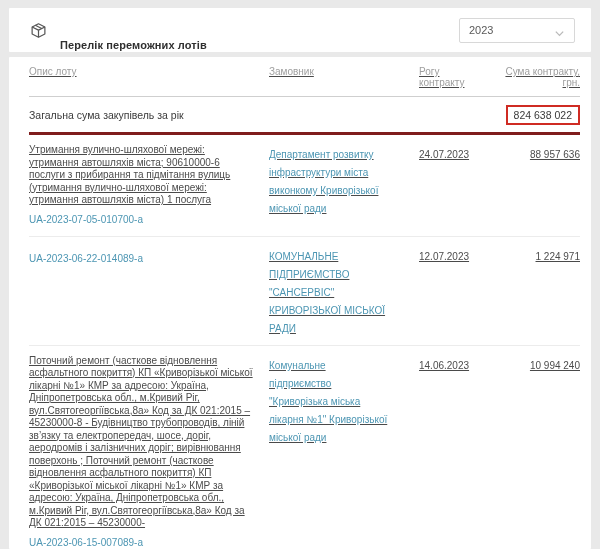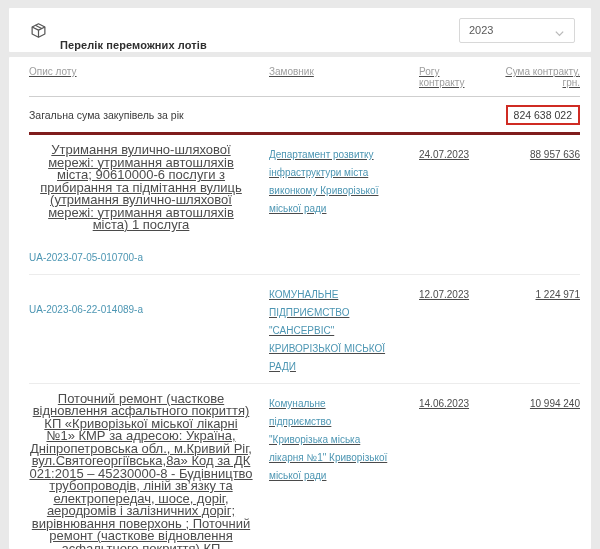--- a/index.html
+++ b/index.html
@@ -39,22 +39,22 @@
 
   .total-row { padding:8px 0 7px 0; border-bottom:3px solid #7f1d1d; display:flex; align-items:center; }
   .total-label { font-size:10.5px; color:#3a3a3a; }
   .total-value-wrap { margin-left:auto; }
   .highlight-box {
     display:inline-block; border:2px solid #cf2b23; padding:2px 6px 2px 6px;
     font-size:10.5px; color:#3a3a3a;
   }
 
   .lot-row { padding:9px 0 9px 0; border-bottom:1px solid #ececec; }
-  .desc { font-size:13px; line-height:12.5px; color:#4c4c4c;text-align:center; }
-  .lot-link { display:inline-block; margin-top:20px; font-size:10px; color:#4d96b3; text-decoration:none; cursor:pointer; }
+  .desc { font-size:10px; line-height:12.5px; color:#4c4c4c; }
+  .lot-link { display:inline-block; margin-top:7px; font-size:10px; color:#4d96b3; text-decoration:none; cursor:pointer; }
   .cust { font-size:10px; line-height:13px; color:#4d96b3; cursor:pointer; }
   .date { font-size:10px; color:#4c4c4c; }
   .sum  { font-size:10px; color:#4c4c4c; }
 </style>
 </head>
 <body>
 
 <div class="page">
 
   <div class="header-card">

